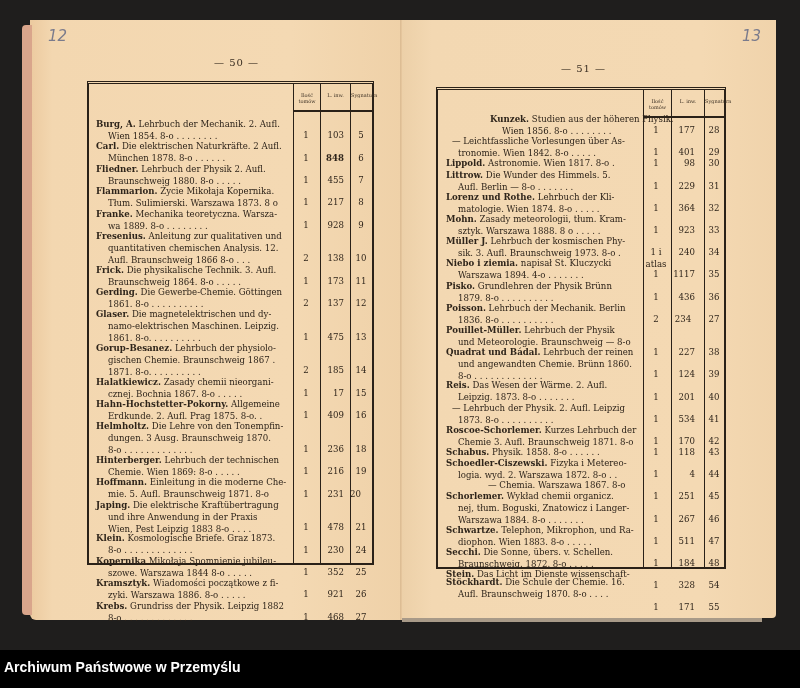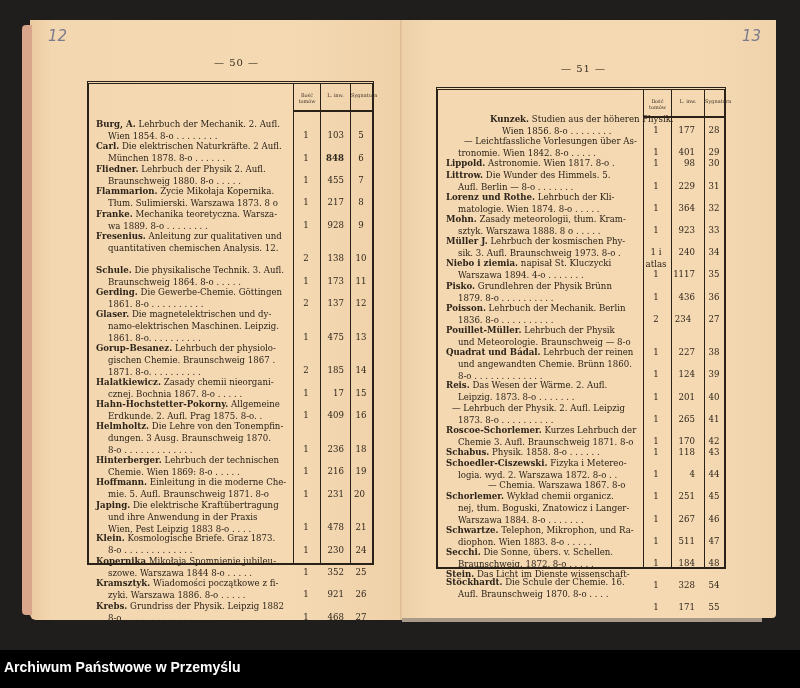--- a/index.html
+++ b/index.html
@@ -119,25 +119,25 @@
     <span class="num" style="left: 320px; width: 24px; top: 174px; text-align: right;">455</span>
     <span class="num" style="left: 350px; width: 22px; top: 174px; text-align: center;">7</span>
     <div class="entry" style="left: 96px; top: 185.2px;"><span><b>Flammarion.</b><span> Życie Mikołaja Kopernika.</span></span><span class="l2">Tłum. Sulimierski. Warszawa 1873. 8 o</span></div>
     <span class="num" style="left: 293px; width: 26px; top: 196.4px; text-align: center;">1</span>
     <span class="num" style="left: 320px; width: 24px; top: 196.4px; ">217</span>
     <span class="num" style="left: 350px; width: 22px; top: 196.4px; text-align: center;">8</span>
     <div class="entry" style="left: 96px; top: 207.6px;"><span><b>Franke.</b><span> Mechanika teoretyczna. Warsza-</span></span><span class="l2">wa 1889. 8-o . . . . . . . .</span></div>
     <span class="num" style="left: 293px; width: 26px; top: 218.8px; text-align: center;">1</span>
     <span class="num" style="left: 320px; width: 24px; top: 218.8px; text-align: right;">928</span>
     <span class="num" style="left: 350px; width: 22px; top: 218.8px; text-align: center;">9</span>
-    <div class="entry" style="left: 96px; top: 230px;"><span><b>Fresenius.</b><span> Anleitung zur qualitativen und</span></span><span class="l2">quantitativen chemischen Analysis. 12.</span></div>
+    <div class="entry" style="left: 96px; top: 230px;"><span><b>Fresenius.</b><span> Anleitung zur qualitativen und</span></span><span class="l2">quantitativen chemischen Analysis. 12.</span><span class="l2">Aufl. Braunschweig 1866 8-o . . .</span></div>
     <span class="num" style="left: 293px; width: 26px; top: 252.4px; text-align: center;">2</span>
     <span class="num" style="left: 320px; width: 24px; top: 252.4px; text-align: right;">138</span>
     <span class="num" style="left: 350px; width: 22px; top: 252.4px; text-align: center;">10</span>
-    <div class="entry" style="left: 96px; top: 263.6px;"><span><b>Schule.</b><span> Die physikalische Technik. 3. Aufl.</span></span><span class="l2">Braunschweig 1864. 8-o . . . . .</span></div>
+    <div class="entry" style="left: 96px; top: 263.6px;"><span><b>Frick.</b><span> Die physikalische Technik. 3. Aufl.</span></span><span class="l2">Braunschweig 1864. 8-o . . . . .</span></div>
     <span class="num" style="left: 293px; width: 26px; top: 274.8px; text-align: center;">1</span>
     <span class="num" style="left: 320px; width: 24px; top: 274.8px; text-align: right;">173</span>
     <span class="num" style="left: 350px; width: 22px; top: 274.8px; text-align: center;">11</span>
     <div class="entry" style="left: 96px; top: 286px;"><span><b>Gerding.</b><span> Die Gewerbe-Chemie. Göttingen</span></span><span class="l2">1861. 8-o . . . . . . . . . .</span></div>
     <span class="num" style="left: 293px; width: 26px; top: 297.2px; text-align: center;">2</span>
     <span class="num" style="left: 320px; width: 24px; top: 297.2px; text-align: right;">137</span>
     <span class="num" style="left: 350px; width: 22px; top: 297.2px; text-align: center;">12</span>
     <div class="entry" style="left: 96px; top: 308.4px;"><span><b>Glaser.</b><span> Die magnetelektrischen und dy-</span></span><span class="l2">namo-elektrischen Maschinen. Leipzig.</span><span class="l2">1861. 8-o. . . . . . . . . .</span></div>
     <span class="num" style="left: 293px; width: 26px; top: 330.8px; text-align: center;">1</span>
     <span class="num" style="left: 320px; width: 24px; top: 330.8px; text-align: right;">475</span>
@@ -158,21 +158,21 @@
     <span class="num" style="left: 293px; width: 26px; top: 442.8px; text-align: center;">1</span>
     <span class="num" style="left: 320px; width: 24px; top: 442.8px; text-align: right;">236</span>
     <span class="num" style="left: 350px; width: 22px; top: 442.8px; text-align: center;">18</span>
     <div class="entry" style="left: 96px; top: 454px;"><span><b>Hinterberger.</b><span> Lehrbuch der technischen</span></span><span class="l2">Chemie. Wien 1869: 8-o . . . . .</span></div>
     <span class="num" style="left: 293px; width: 26px; top: 465.2px; text-align: center;">1</span>
     <span class="num" style="left: 320px; width: 24px; top: 465.2px; text-align: right;">216</span>
     <span class="num" style="left: 350px; width: 22px; top: 465.2px; text-align: center;">19</span>
     <div class="entry" style="left: 96px; top: 476.4px;"><span><b>Hoffmann.</b><span> Einleitung in die moderne Che-</span></span><span class="l2">mie. 5. Aufl. Braunschweig 1871. 8-o</span></div>
     <span class="num" style="left: 293px; width: 26px; top: 487.6px; text-align: center;">1</span>
     <span class="num" style="left: 320px; width: 24px; top: 487.6px; text-align: right;">231</span>
-    <span class="num" style="left: 350px; width: 15px; top: 487.6px; text-align: right;">20</span>
+    <span class="num" style="left: 350px; width: 15px; top: 487.6px; text-align: left;">20</span>
     <div class="entry" style="left: 96px; top: 498.8px;"><span><b>Japing.</b><span> Die elektrische Kraftübertragung</span></span><span class="l2">und ihre Anwendung in der Praxis</span><span class="l2">Wien, Pest Leipzig 1883 8-o . . . .</span></div>
     <span class="num" style="left: 293px; width: 26px; top: 521.2px; text-align: center;">1</span>
     <span class="num" style="left: 320px; width: 24px; top: 521.2px; text-align: right;">478</span>
     <span class="num" style="left: 350px; width: 22px; top: 521.2px; text-align: center;">21</span>
     <div class="entry" style="left: 96px; top: 532.4px;"><span><b>Klein.</b><span> Kosmologische Briefe. Graz 1873.</span></span><span class="l2">8-o . . . . . . . . . . . . .</span></div>
     <span class="num" style="left: 293px; width: 26px; top: 543.6px; text-align: center;">1</span>
     <span class="num" style="left: 320px; width: 24px; top: 543.6px; text-align: right;">230</span>
     <span class="num" style="left: 350px; width: 22px; top: 543.6px; text-align: center;">24</span>
     <div class="entry" style="left: 96px; top: 554.8px;"><span><b>Kopernika</b><span> Mikołaja Spomnienie jubileu-</span></span><span class="l2">szowe. Warszawa 1844 8-o . . . . .</span></div>
     <span class="num" style="left: 293px; width: 26px; top: 566px; text-align: center;">1</span>
@@ -195,21 +195,21 @@
   <div class="vline" style="left:205px;"></div>
   <div class="vline" style="left:233px;top:28px;"></div>
   <div class="vline" style="left:266px;top:28px;"></div>
 </div>
 
 <div id="right-entries">
     <div class="entry" style="left: 450px; top: 113px; margin-left: 40px;"><span><b>Kunzek.</b><span> Studien aus der höheren Physik.</span></span><span class="l2">Wien 1856. 8-o . . . . . . . .</span></div>
     <span class="num" style="left: 643px; width: 26px; top: 124.1px; text-align: center;">1</span>
     <span class="num" style="left: 671px; width: 24px; top: 124.1px; text-align: right;">177</span>
     <span class="num" style="left: 703px; width: 22px; top: 124.1px; text-align: center;">28</span>
-    <div class="entry" style="left: 446px; top: 135.2px;"><span style="padding-left: 6px; margin-left: 12px;"><span>— Leichtfassliche Vorlesungen über As-</span></span><span class="l2">tronomie. Wien 1842. 8-o . . . . .</span></div>
+    <div class="entry" style="left: 446px; top: 135.2px;"><span style="padding-left: 6px;"><span>— Leichtfassliche Vorlesungen über As-</span></span><span class="l2">tronomie. Wien 1842. 8-o . . . . .</span></div>
     <span class="num" style="left: 643px; width: 26px; top: 146.3px; text-align: center;">1</span>
     <span class="num" style="left: 671px; width: 24px; top: 146.3px; text-align: right;">401</span>
     <span class="num" style="left: 703px; width: 22px; top: 146.3px; text-align: center;">29</span>
     <div class="entry" style="left: 446px; top: 157.4px;"><span><b>Lippold.</b><span> Astronomie. Wien 1817. 8-o .</span></span></div>
     <span class="num" style="left: 643px; width: 26px; top: 157.4px; text-align: center;">1</span>
     <span class="num" style="left: 671px; width: 24px; top: 157.4px; text-align: right;">98</span>
     <span class="num" style="left: 703px; width: 22px; top: 157.4px; text-align: center;">30</span>
     <div class="entry" style="left: 446px; top: 168.5px;"><span><b>Littrow.</b><span> Die Wunder des Himmels. 5.</span></span><span class="l2">Aufl. Berlin — 8-o . . . . . . .</span></div>
     <span class="num" style="left: 643px; width: 26px; top: 179.6px; text-align: center;">1</span>
     <span class="num" style="left: 671px; width: 24px; top: 179.6px; text-align: right;">229</span>
@@ -245,21 +245,21 @@
     <span class="num" style="left: 703px; width: 22px; top: 346.1px; text-align: center;">38</span>
     <span class="num" style="left: 643px; width: 26px; top: 368.3px; text-align: center;">1</span>
     <span class="num" style="left: 671px; width: 24px; top: 368.3px; text-align: right;">124</span>
     <span class="num" style="left: 703px; width: 22px; top: 368.3px; text-align: center;">39</span>
     <div class="entry" style="left: 446px; top: 379.4px;"><span><b>Reis.</b><span> Das Wesen der Wärme. 2. Aufl.</span></span><span class="l2">Leipzig. 1873. 8-o . . . . . . .</span></div>
     <span class="num" style="left: 643px; width: 26px; top: 390.5px; text-align: center;">1</span>
     <span class="num" style="left: 671px; width: 24px; top: 390.5px; text-align: right;">201</span>
     <span class="num" style="left: 703px; width: 22px; top: 390.5px; text-align: center;">40</span>
     <div class="entry" style="left: 446px; top: 401.6px;"><span style="padding-left: 6px;"><span>— Lehrbuch der Physik. 2. Aufl. Leipzig</span></span><span class="l2">1873. 8-o . . . . . . . . . .</span></div>
     <span class="num" style="left: 643px; width: 26px; top: 412.7px; text-align: center;">1</span>
-    <span class="num" style="left: 671px; width: 24px; top: 412.7px; text-align: right;">265</span>
+    <span class="num" style="left: 671px; width: 24px; top: 412.7px; text-align: right;">534</span>
     <span class="num" style="left: 703px; width: 22px; top: 412.7px; text-align: center;">41</span>
     <div class="entry" style="left: 446px; top: 423.8px;"><span><b>Roscoe-Schorlemer.</b><span> Kurzes Lehrbuch der</span></span><span class="l2">Chemie 3. Aufl. Braunschweig 1871. 8-o</span></div>
     <span class="num" style="left: 643px; width: 26px; top: 434.9px; text-align: center;">1</span>
     <span class="num" style="left: 671px; width: 24px; top: 434.9px; text-align: right;">170</span>
     <span class="num" style="left: 703px; width: 22px; top: 434.9px; text-align: center;">42</span>
     <div class="entry" style="left: 446px; top: 446px;"><span><b>Schabus.</b><span> Physik. 1858. 8-o . . . . . .</span></span></div>
     <span class="num" style="left: 643px; width: 26px; top: 446px; text-align: center;">1</span>
     <span class="num" style="left: 671px; width: 24px; top: 446px; text-align: right;">118</span>
     <span class="num" style="left: 703px; width: 22px; top: 446px; text-align: center;">43</span>
     <div class="entry" style="left: 446px; top: 457.1px;"><span><b>Schoedler-Ciszewski.</b><span> Fizyka i Metereo-</span></span><span class="l2">logia. wyd. 2. Warszawa 1872. 8-o . .</span></div>

